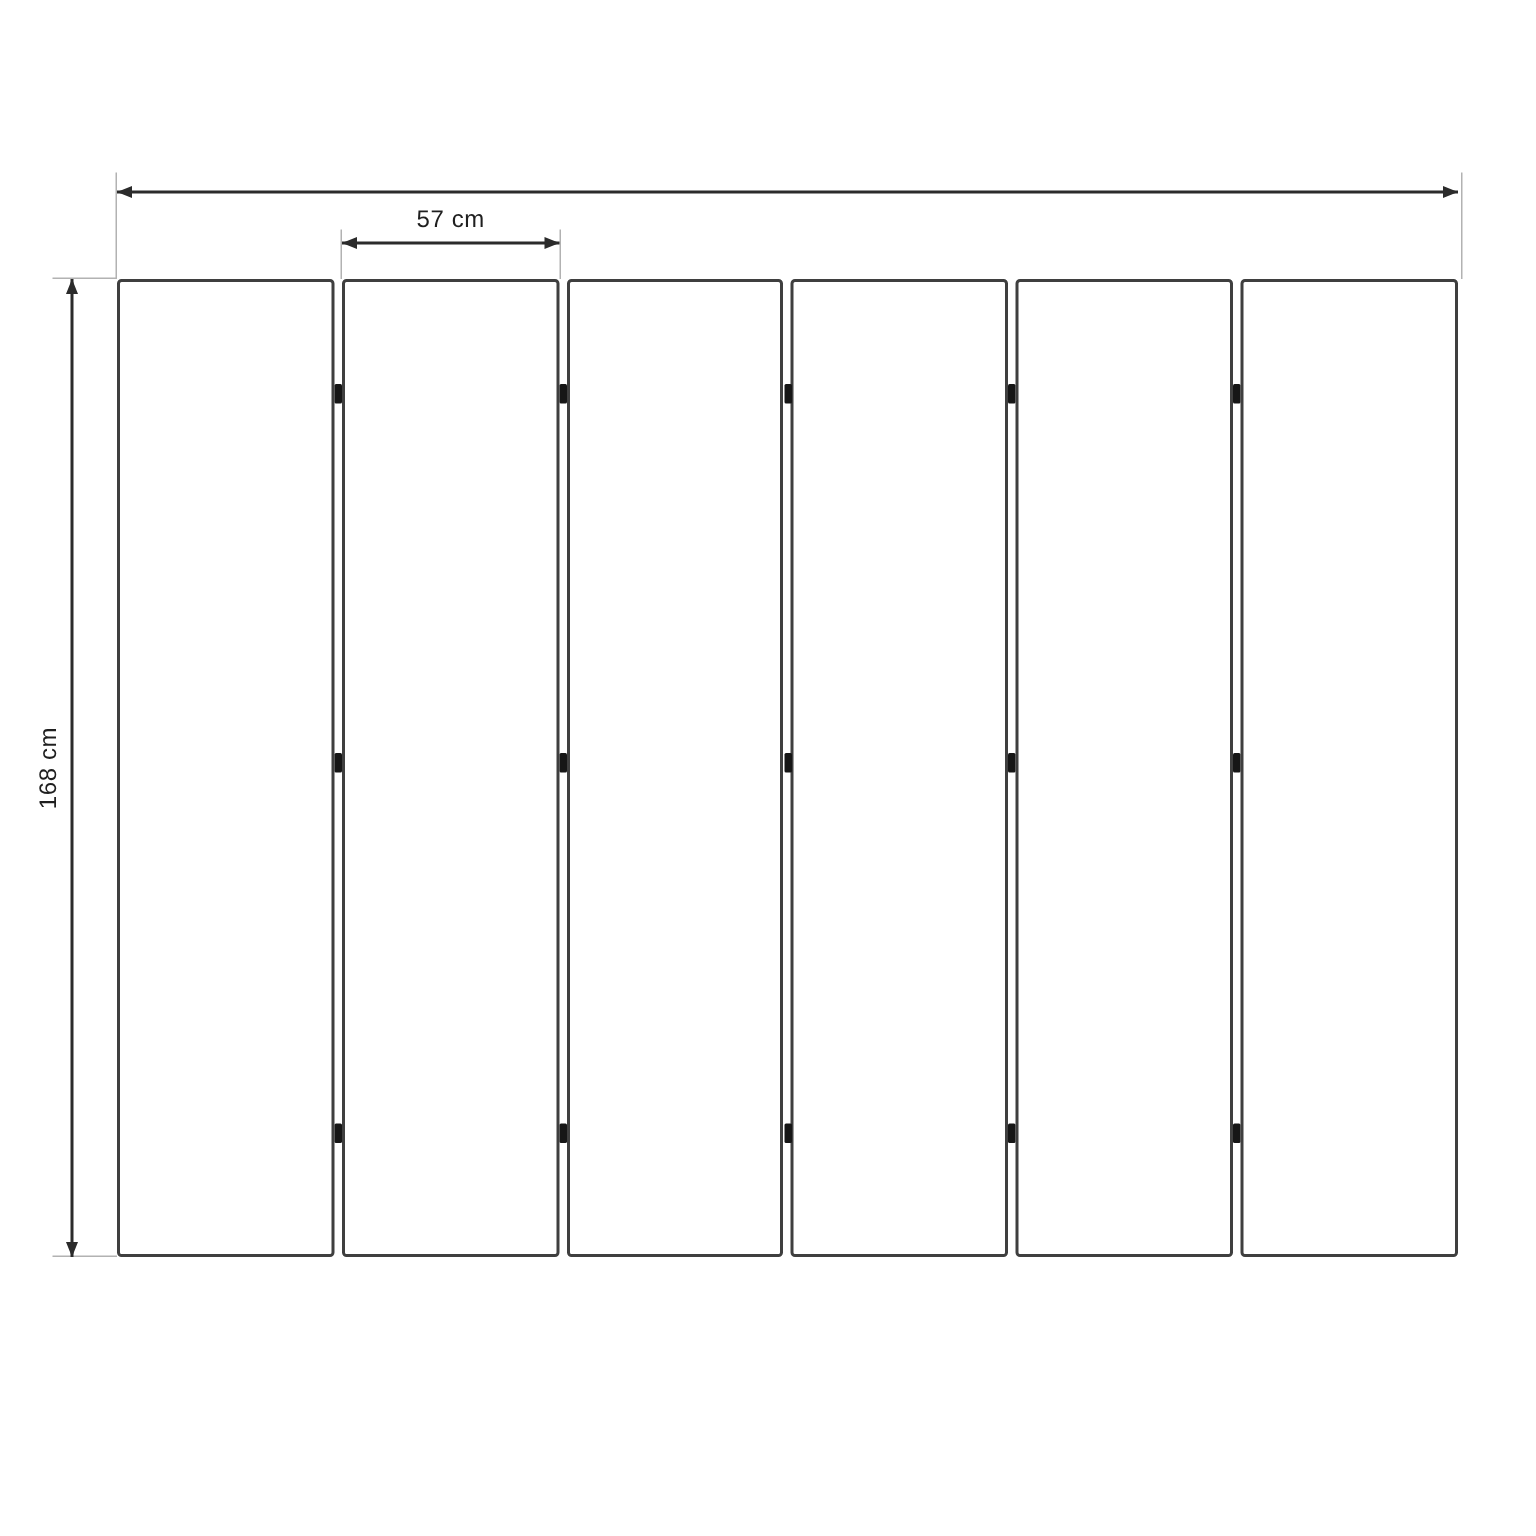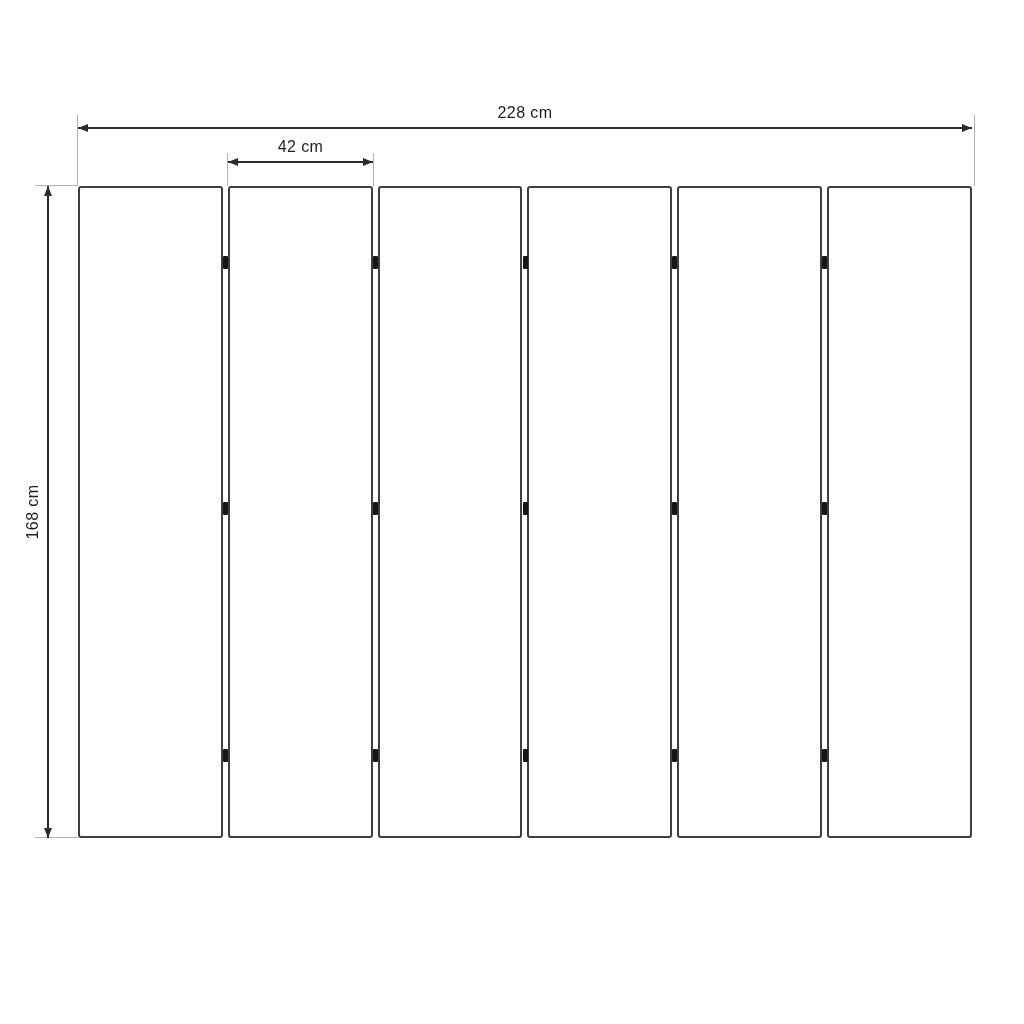--- a/index.html
+++ b/index.html
@@ -101,28 +101,27 @@
     letter-spacing: 0.4px;
     white-space: nowrap;
     transform: translate(-50%, -50%) rotate(-90deg);
   }
 </style>
 </head>
 <body>
 
 <div class="canvas" style="--bg: #ffffff; --panel-fill: #ffffff; --panel-border: #3f3f3f; --hinge: #161616; --dim: #2b2b2b; --ext: #b2b2b2; --text: #1f1f1f;">
 
-  <div class="dim-label" style="left:78px; top:104px; width:894px;">228 cm</div>
   <div class="ext-line-v" style="left:77px; top:115px; height:71px;"></div>
   <div class="ext-line-v" style="left:974px; top:115px; height:71px;"></div>
   <div class="dim-line-h" style="left:78px; top:127px; width:894px;"></div>
   <div class="arrow arrow-left" style="left:78px; top:124px;"></div>
   <div class="arrow arrow-right" style="left:962px; top:124px;"></div>
 
-  <div class="dim-label" style="left:228px; top:138px; width:145px;">42 cm</div>
+  <div class="dim-label" style="left:228px; top:138px; width:145px;">57 cm</div>
   <div class="ext-line-v" style="left:227px; top:153px; height:33px;"></div>
   <div class="ext-line-v" style="left:373px; top:153px; height:33px;"></div>
   <div class="dim-line-h" style="left:228px; top:161px; width:145px;"></div>
   <div class="arrow arrow-left" style="left:228px; top:158px;"></div>
   <div class="arrow arrow-right" style="left:363px; top:158px;"></div>
 
   <div class="dim-label-rotated" style="left:33px; top:512px;">168 cm</div>
   <div class="ext-line-h" style="left:35px; top:185px; width:43px;"></div>
   <div class="ext-line-h" style="left:35px; top:837px; width:43px;"></div>
   <div class="dim-line-v" style="left:47px; top:186px; height:652px;"></div>

